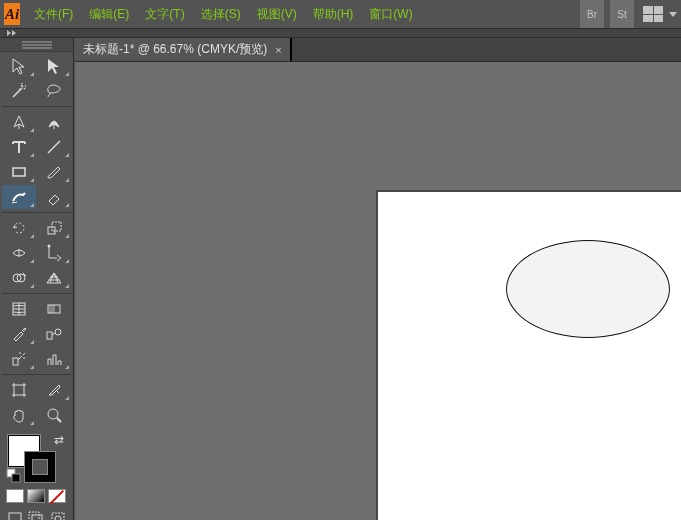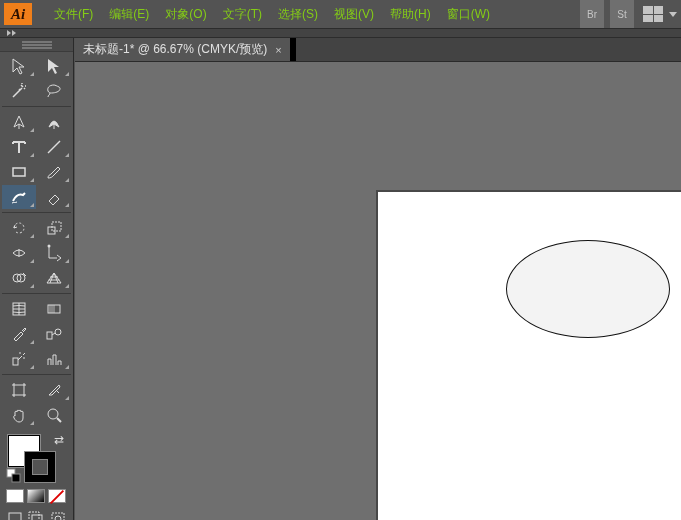--- a/index.html
+++ b/index.html
@@ -14,29 +14,29 @@
   }
   
   .menubar {
     height: 28px;
     background: #535353;
     display: flex;
     align-items: center;
     padding-left: 4px;
   }
   .app-logo {
-    width: 28px; height: 22px;
+    width: 16px; height: 22px;
     background: #f07f1a;
     display: flex; align-items: center; justify-content: center;
     font-family: Georgia, serif;
     font-weight: bold;
     font-style: italic;
     color: #2b1100;
     font-size: 15px;
-    margin-right: 14px;
+    margin-right: 6px;
   }
   .menu-item {
     padding: 4px 8px;
     cursor: pointer;
     color: #84cc16;
   }
   .menu-spacer { flex: 1; }
   .menu-ext {
     width: 24px; height: 28px;
     margin: 0 3px;
@@ -103,21 +103,21 @@
     border-bottom: 1px solid #2a2a2a;
   }
   .doc-tab {
     display: flex;
     align-items: center;
     padding: 2px 8px;
     background: #555;
     color: #e0e0e0;
     font-size: 12px;
     gap: 8px;
-    border-right: 6px solid #000000;
+    border-right: 2px solid #000000;
   }
   .tab-close {
     font-size: 11px;
     color: #ccc;
     cursor: pointer;
   }
   
   .canvas-area {
     position: absolute;
     top: 24px; left: 0; right: 0; bottom: 0;
@@ -243,21 +243,20 @@
     display:flex; gap:3px; padding:2px 6px;
   }
 </style>
 </head>
 <body>
 
 <div class="menubar">
   <div class="app-logo">Ai</div>
   <div class="menu-item">文件(F)</div>
   <div class="menu-item">编辑(E)</div>
-  <div class="menu-item">对象(O)</div>
   <div class="menu-item">文字(T)</div>
   <div class="menu-item">选择(S)</div>
   <div class="menu-item">视图(V)</div>
   <div class="menu-item">帮助(H)</div>
   <div class="menu-item">窗口(W)</div>
   <div class="menu-spacer"></div>
   <div class="menu-ext">Br</div>
   <div class="menu-ext">St</div>
   <div class="menu-icon-grid">
     <div></div>

